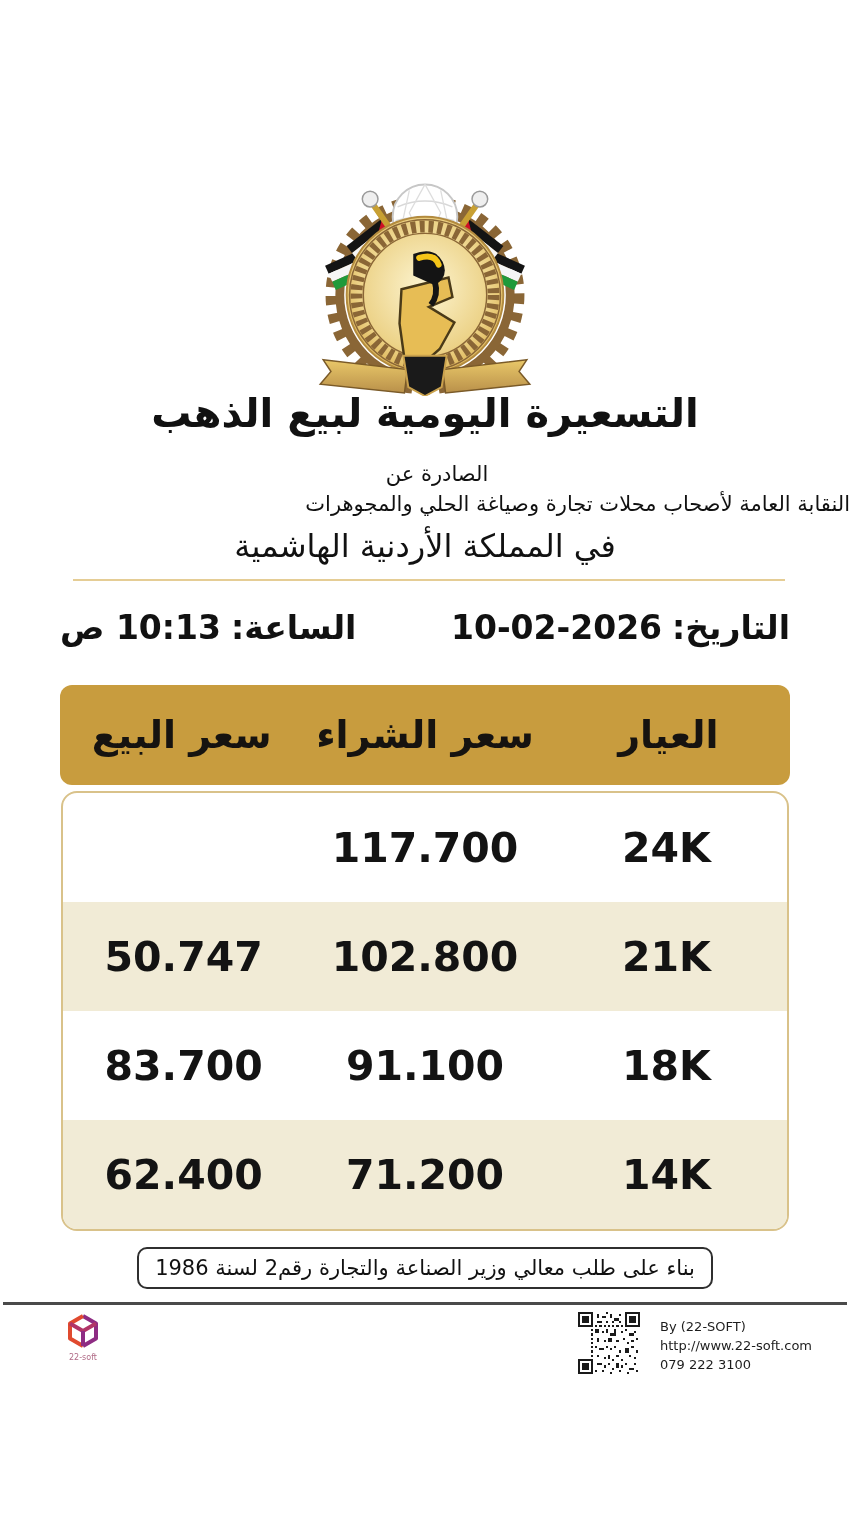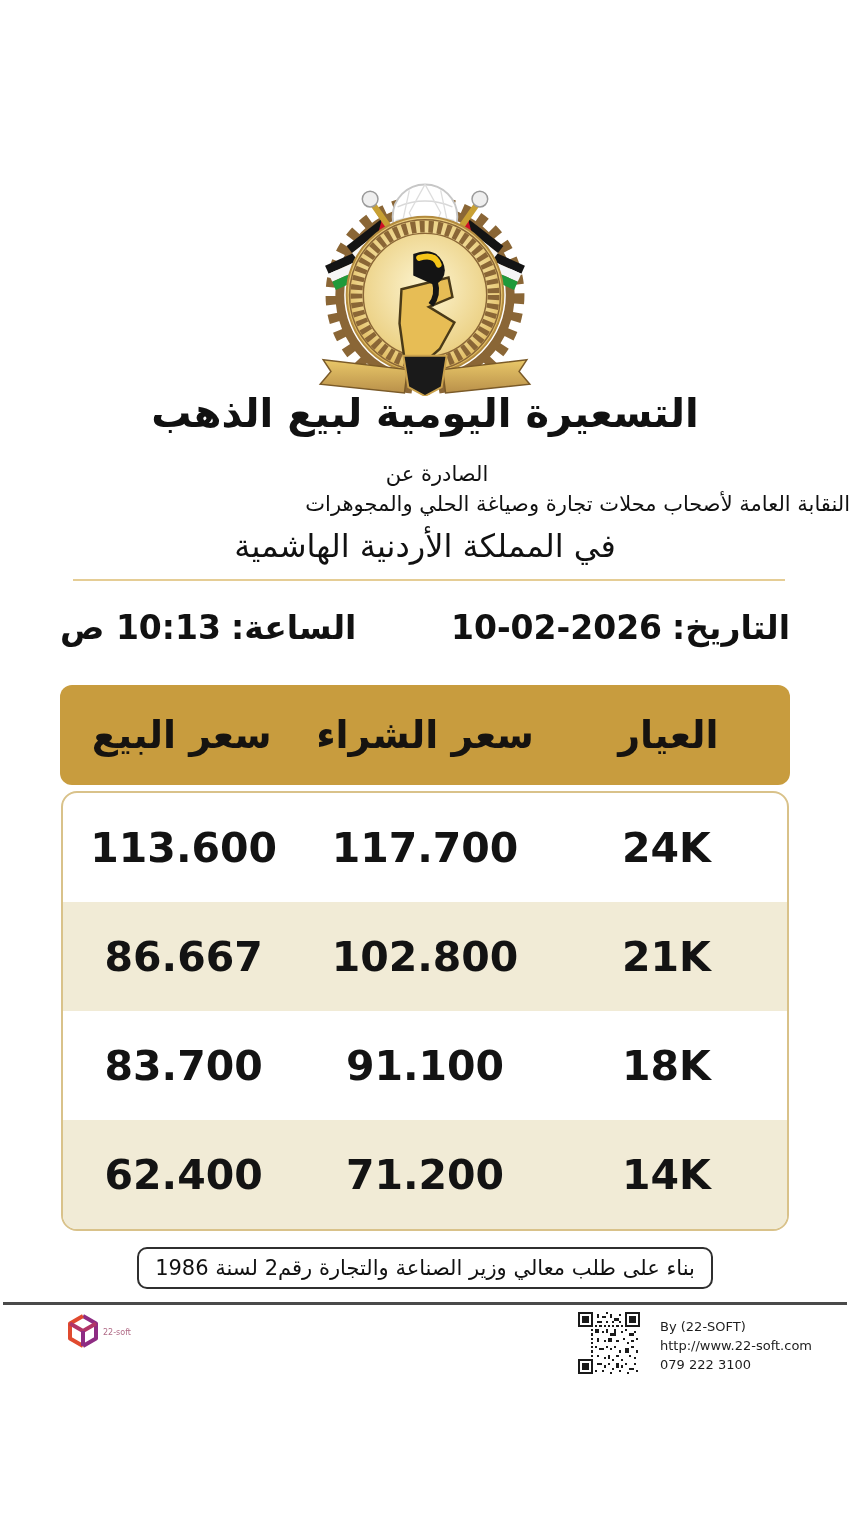--- a/index.html
+++ b/index.html
@@ -35,21 +35,21 @@
 
   
   .note-row{position:absolute;top:1247px;left:0;width:100%;display:flex;justify-content:center;}
   .note-box{border:2px solid #2f2f2f;border-radius:10px;padding:7px 16px;font-size:21px;
             direction:rtl;background:#fff;}
 
   
   .bottom-line{position:absolute;top:1302px;left:3px;width:844px;height:3px;background:#4a4a4a;}
   .footer{position:absolute;top:1312px;left:55px;width:757px;display:flex;
           justify-content:space-between;align-items:flex-start;direction:ltr;}
-  .softlogo{display:flex;align-items:center;margin-left:8px;}
+  .softlogo{display:flex;flex-direction:column;align-items:center;margin-left:8px;}
   .softlogo-caption{font-size:8px;color:#b06a86;margin-top:1px;}
   .qr-group{display:flex;gap:8px;align-items:flex-start;}
   .qr-text{font-size:13px;line-height:1.45;color:#1d1d1d;padding-top:6px;margin-left:12px;}
 </style>
 </head>
 <body>
 
 <div class="page">
 
   <div class="logo-wrap">
@@ -157,26 +157,25 @@
   <div class="thead">
     <div>العيار</div>
     <div>سعر الشراء</div>
     <div>سعر البيع</div>
   </div>
 
   <div class="tbody">
     <div class="trow">
       <div>24K</div>
       <div>117.700</div>
-      <div>113.600</div>
     </div>
     <div class="trow alt">
       <div>21K</div>
       <div>102.800</div>
-      <div>86.667</div>
+      <div>50.747</div>
     </div>
     <div class="trow">
       <div>18K</div>
       <div>91.100</div>
       <div>83.700</div>
     </div>
     <div class="trow alt">
       <div>14K</div>
       <div>71.200</div>
       <div>62.400</div>

